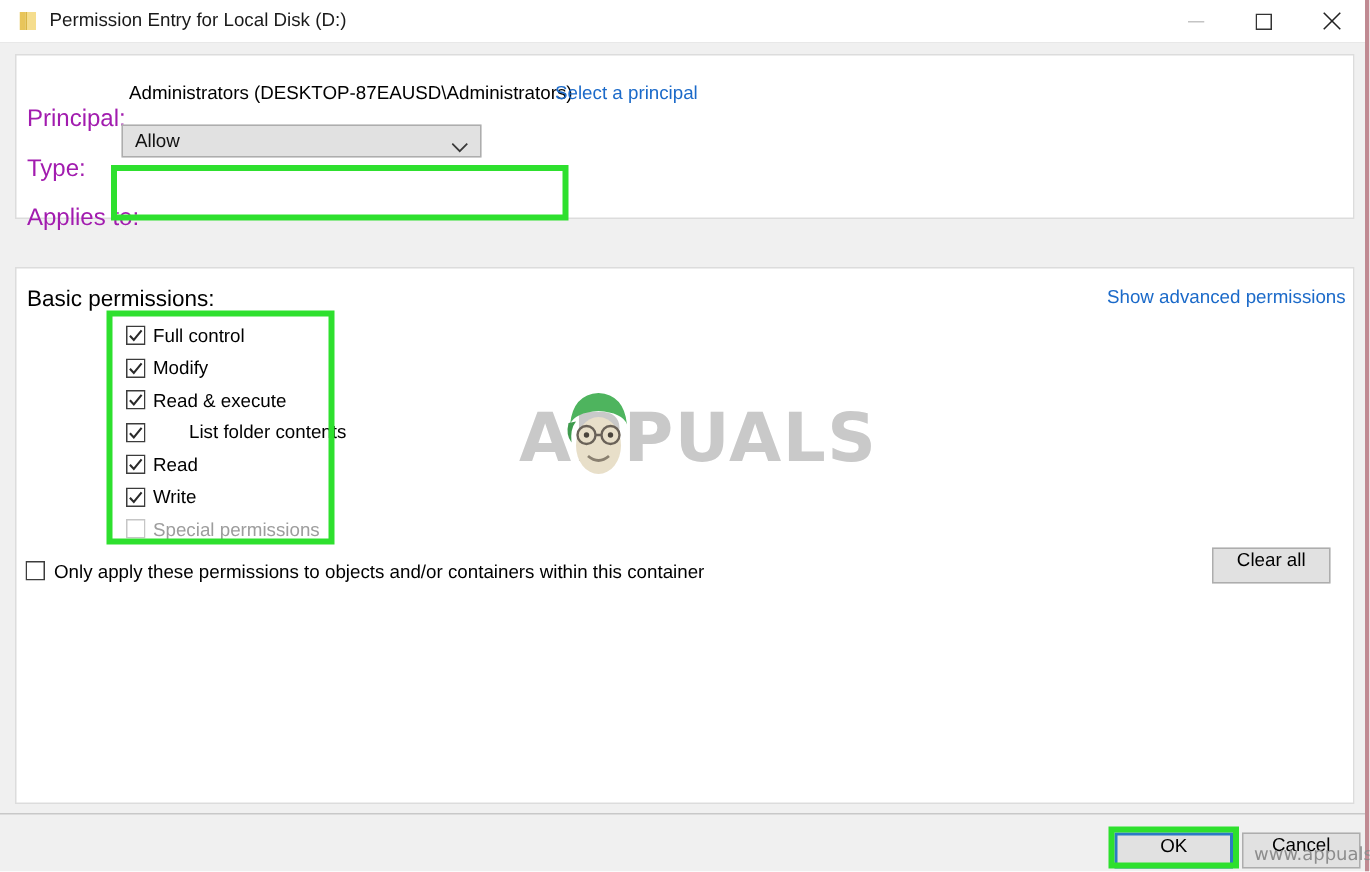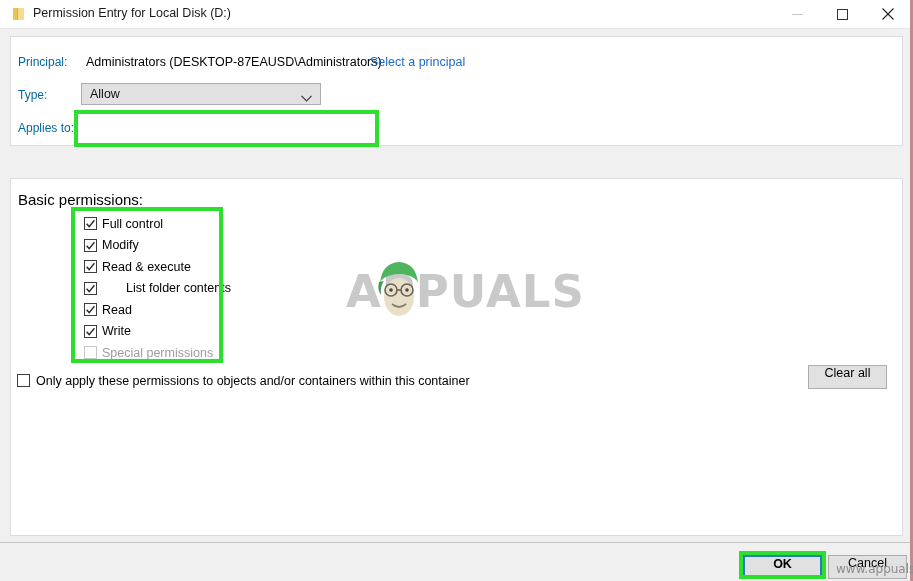--- a/index.html
+++ b/index.html
@@ -73,23 +73,24 @@
     width: 893px; height: 110px;
   }
   #panel-bottom {
     left: 10px; top: 178px;
     width: 893px; height: 358px;
   }
 
   
   .flabel {
     position: absolute;
-    color: #0369a1;
-    font-size: 12px;
-    white-space: nowrap;
+    color: #a21caf;
+    font-size: 16px;
+    white-space: nowrap;
+    margin-top: 16px;
   }
   #lbl-principal { left: 18px; top: 55px; }
   #lbl-type      { left: 18px; top: 88px; }
   #lbl-appliesto { left: 18px; top: 121px; }
 
   #principal-value {
     position: absolute;
     left: 86px; top: 55px;
     font-size: 12.5px;
     color: #000000;
@@ -205,21 +206,20 @@
   
   #footer-sep {
     position: absolute;
     left: 0; top: 542px;
     width: 910px; height: 1px;
     background: #c8c8c8;
   }
   #btn-ok {
     left: 743px; top: 555px; width: 79px; height: 24px;
     border: 2px solid #2b7ac4;
-    font-weight: bold;
   }
   #btn-cancel {
     left: 828px; top: 555px; width: 79px; height: 24px;
   }
 
   
   #watermark {
     position: absolute;
     left: 346px; top: 257px;
     width: 220px; height: 62px;
@@ -298,20 +298,21 @@
       </svg>
     </span>
   </div>
 
   <span class="flabel" id="lbl-appliesto">Applies to:</span>
   <div class="hl" id="hl-appliesto"></div>
 
   <div class="panel" id="panel-bottom"></div>
 
   <span id="lbl-basicperms">Basic permissions:</span>
+  <span id="link-advanced">Show advanced permissions</span>
 
   <div id="perm-list">
       <div class="perm-row" style="top: 213px;">
         <span class="cbx"><svg width="13" height="13" viewBox="0 0 13 13">
             <rect x="0.5" y="0.5" width="12" height="12" fill="#ffffff" stroke="#3c3c3c" stroke-width="1"></rect>
             <polyline points="2.6,6.8 5.2,9.6 10.4,3.2" fill="none" stroke="#2a2a2a" stroke-width="1.4"></polyline>
           </svg></span>
         <span class="ptext">Full control</span>
       </div>
       <div class="perm-row" style="top: 234.5px;">

